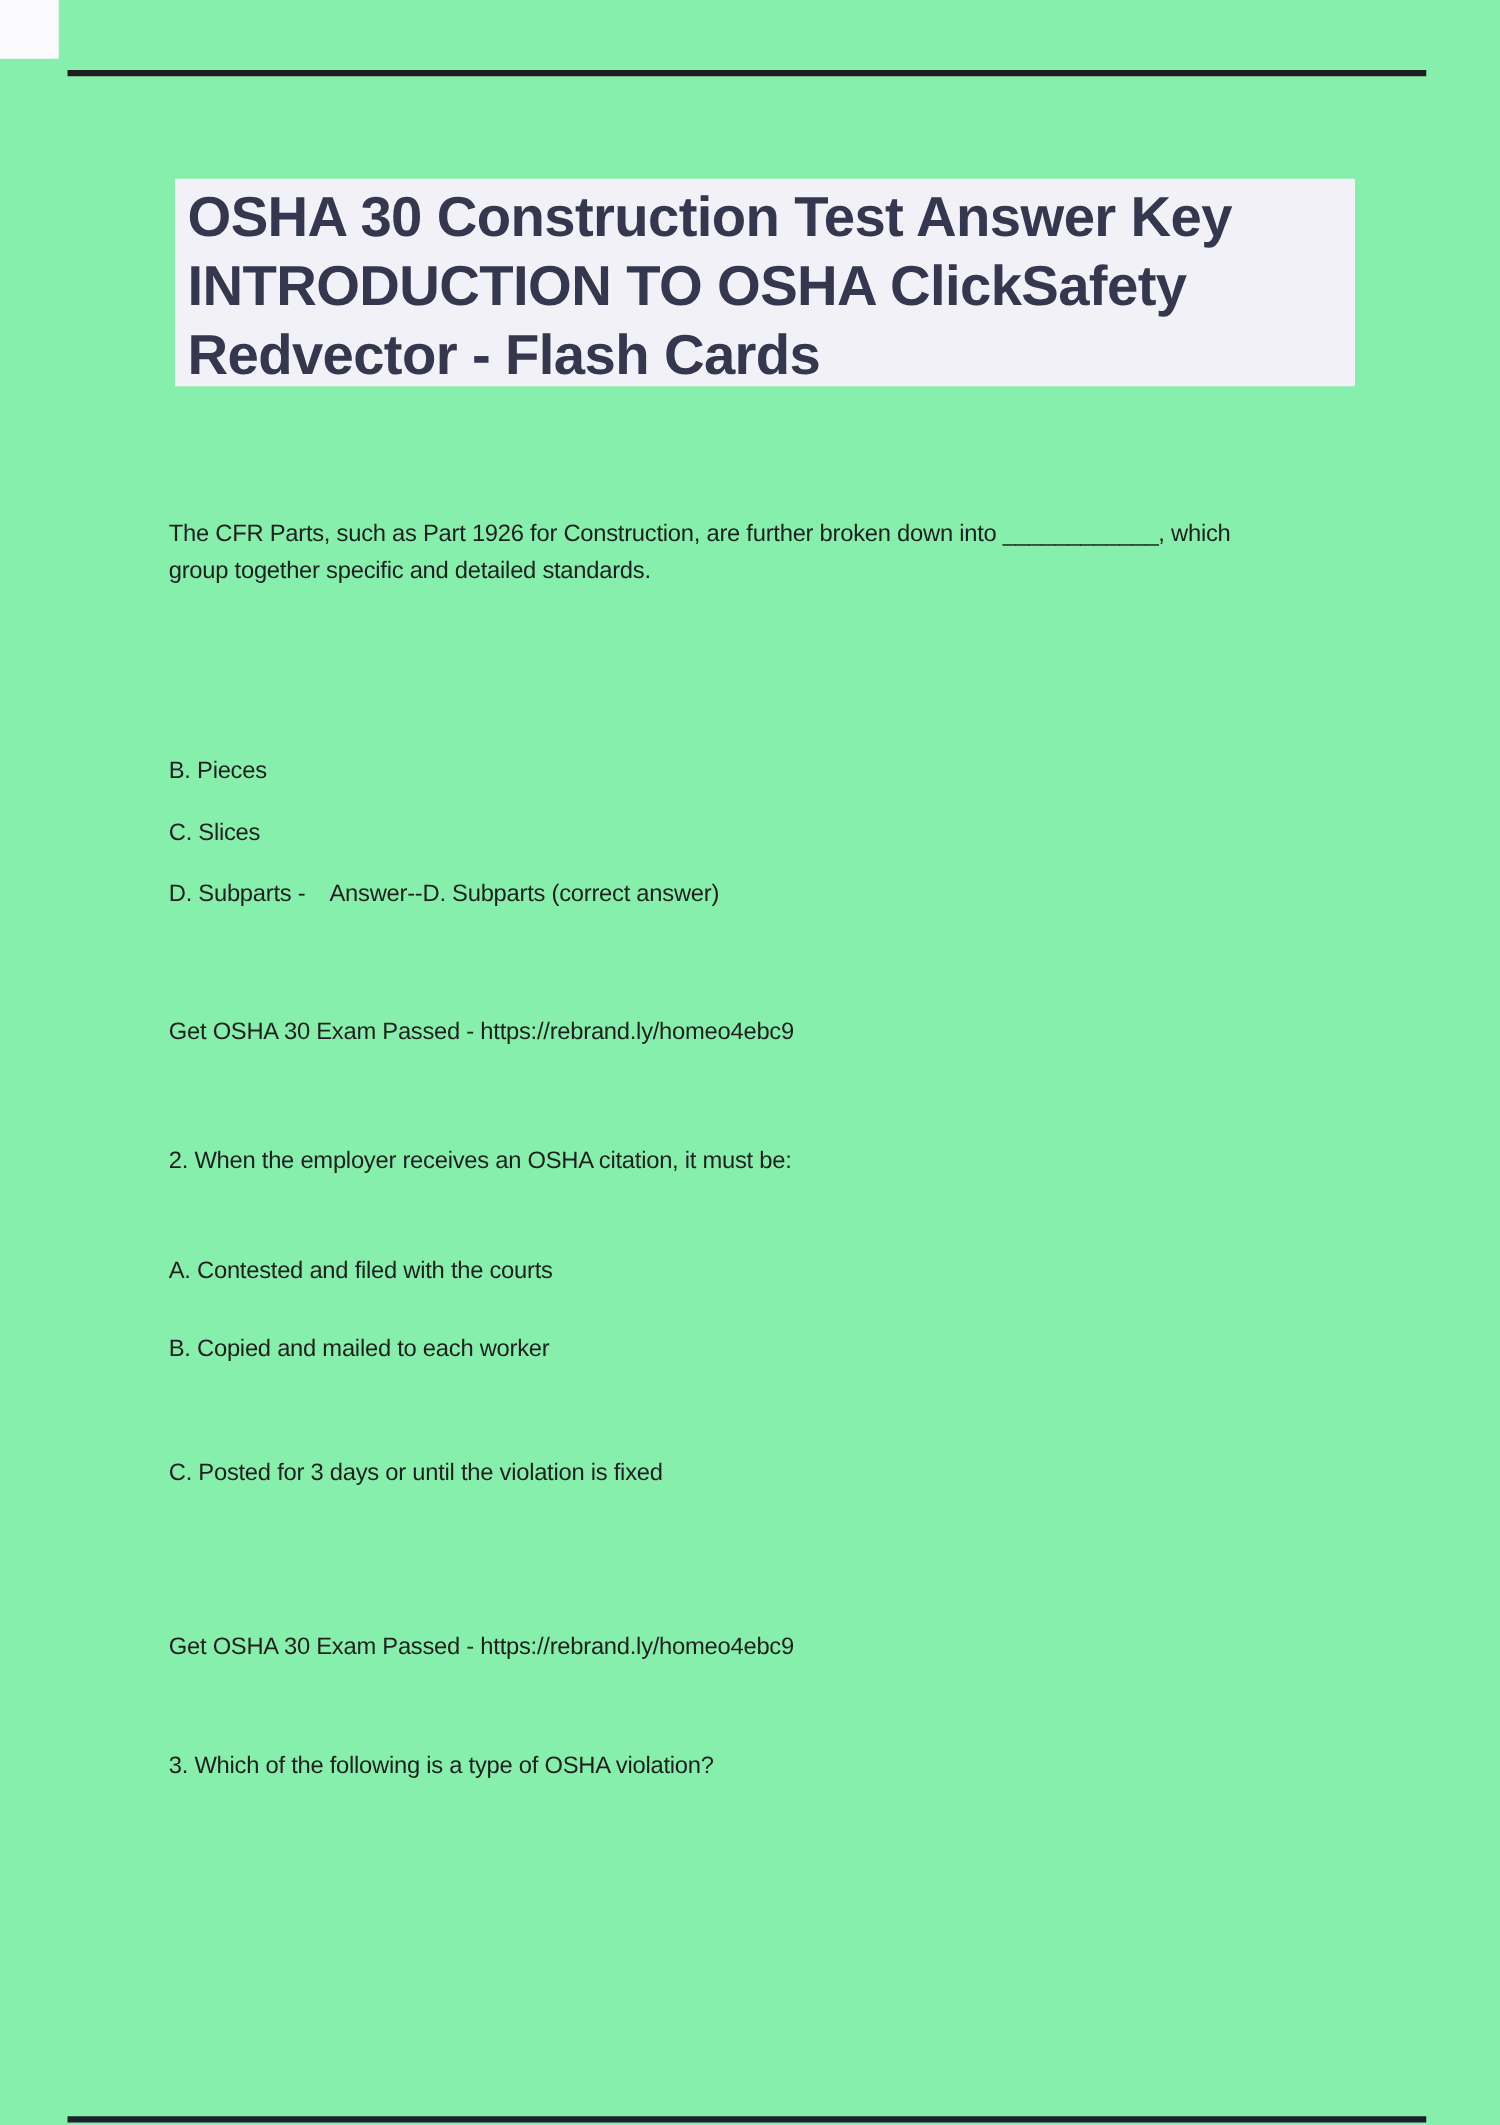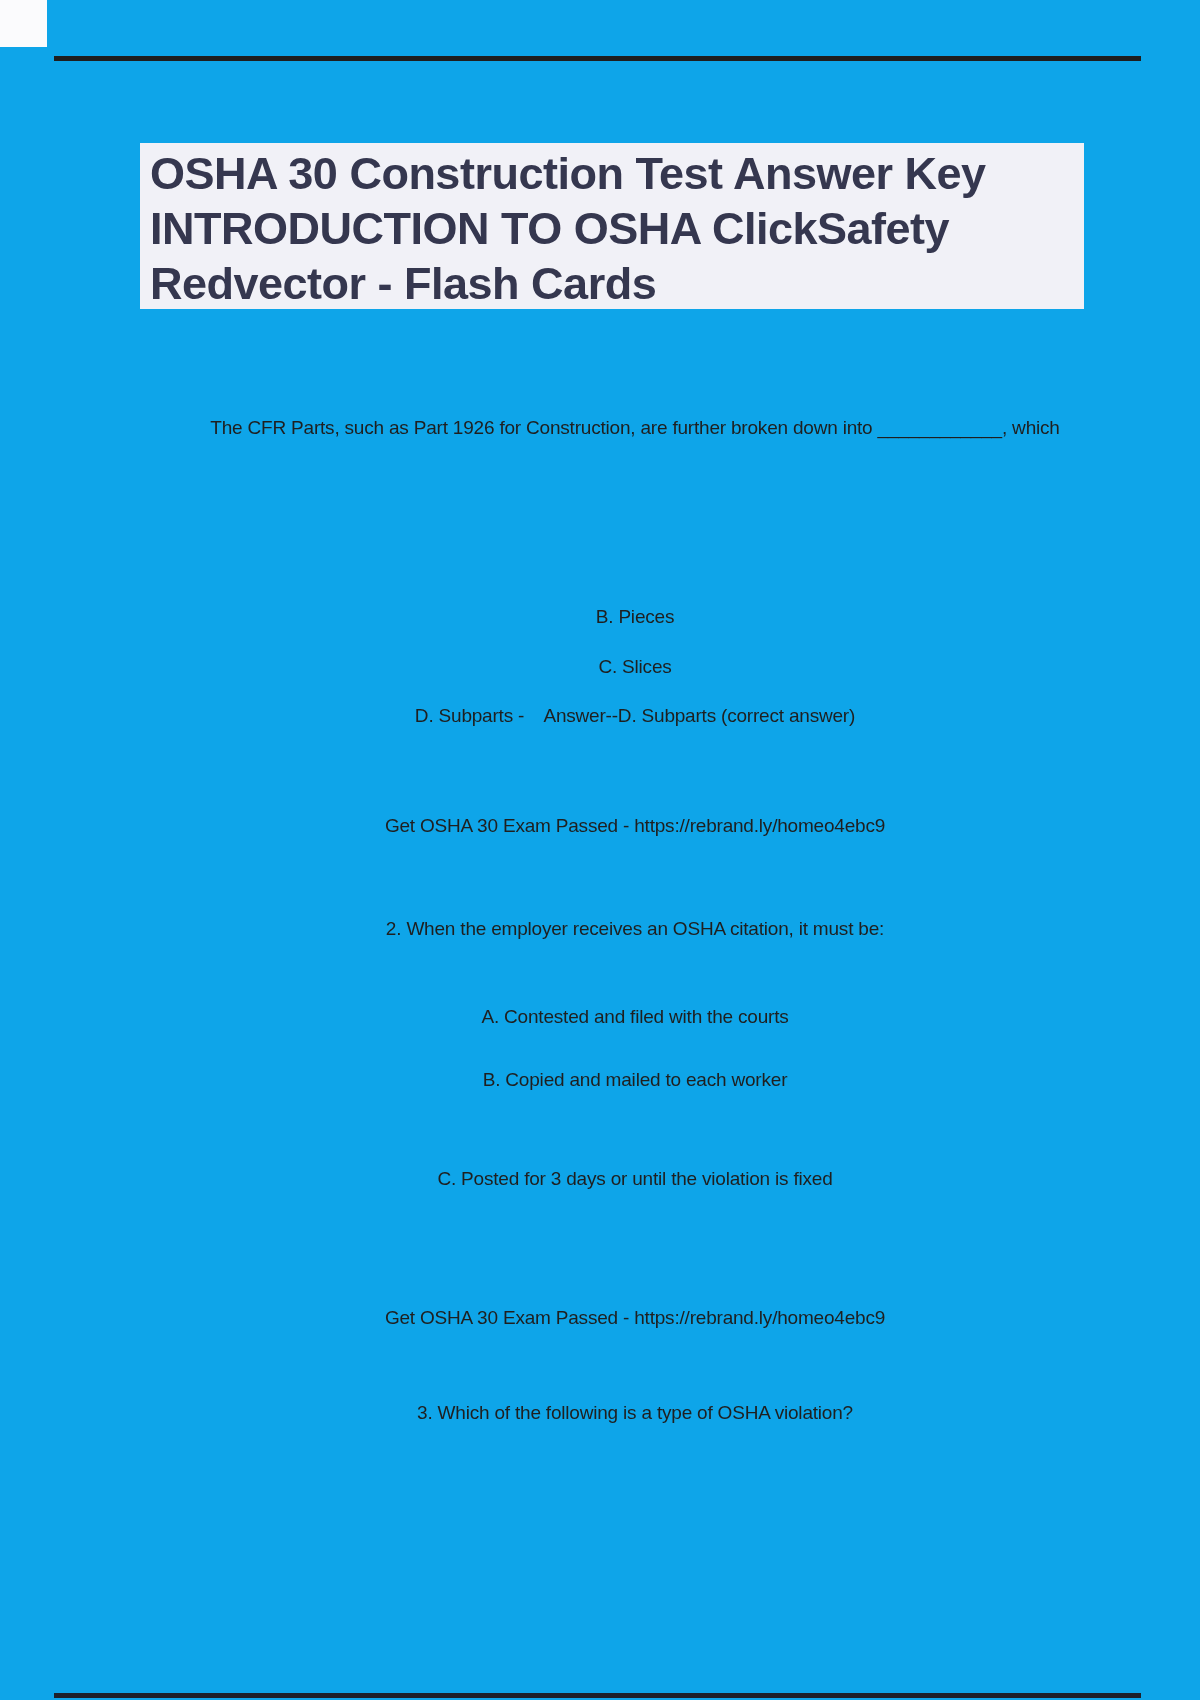--- a/index.html
+++ b/index.html
@@ -7,21 +7,21 @@
     width: 1200px;
     height: 1700px;
     background: #ffffff;
     font-family: "Liberation Sans", sans-serif;
     overflow: hidden;
   }
   .page {
     position: relative;
     width: 1200px;
     height: 1700px;
-    background: #0ea5e9;
+    background: #86efac;
   }
   .corner-artifact {
     position: absolute;
     left: 0; top: 0;
     width: 47px; height: 47px;
     background: #fbfbfd;
   }
   .rule {
     position: absolute;
     left: 54px;
@@ -48,41 +48,41 @@
     white-space: nowrap;
   }
   .text-block {
     position: absolute;
     left: 135px;
     width: 1000px;
     color: #1f1f1f;
     font-size: 19px;
     letter-spacing: -0.2px;
     line-height: 29px;
-    text-align: center;
   }
   .line { white-space: pre-wrap; }
 </style>
 </head>
 <body>
 
 <div class="page">
 
   <div class="corner-artifact"></div>
 
   <div class="rule rule-top"></div>
 
   <div class="title-block">
     <div class="line">OSHA 30 Construction Test Answer Key</div>
     <div class="line">INTRODUCTION TO OSHA ClickSafety</div>
     <div class="line">Redvector - Flash Cards</div>
   </div>
 
   <div class="text-block" style="top:413px">
     <div class="line">The CFR Parts, such as Part 1926 for Construction, are further broken down into ____________, which</div>
+    <div class="line">group together specific and detailed standards.</div>
   </div>
 
 
   <div class="text-block" style="top:602px">
     <div class="line">B. Pieces</div>
   </div>
 
   <div class="text-block" style="top:652px">
     <div class="line">C. Slices</div>
   </div>

